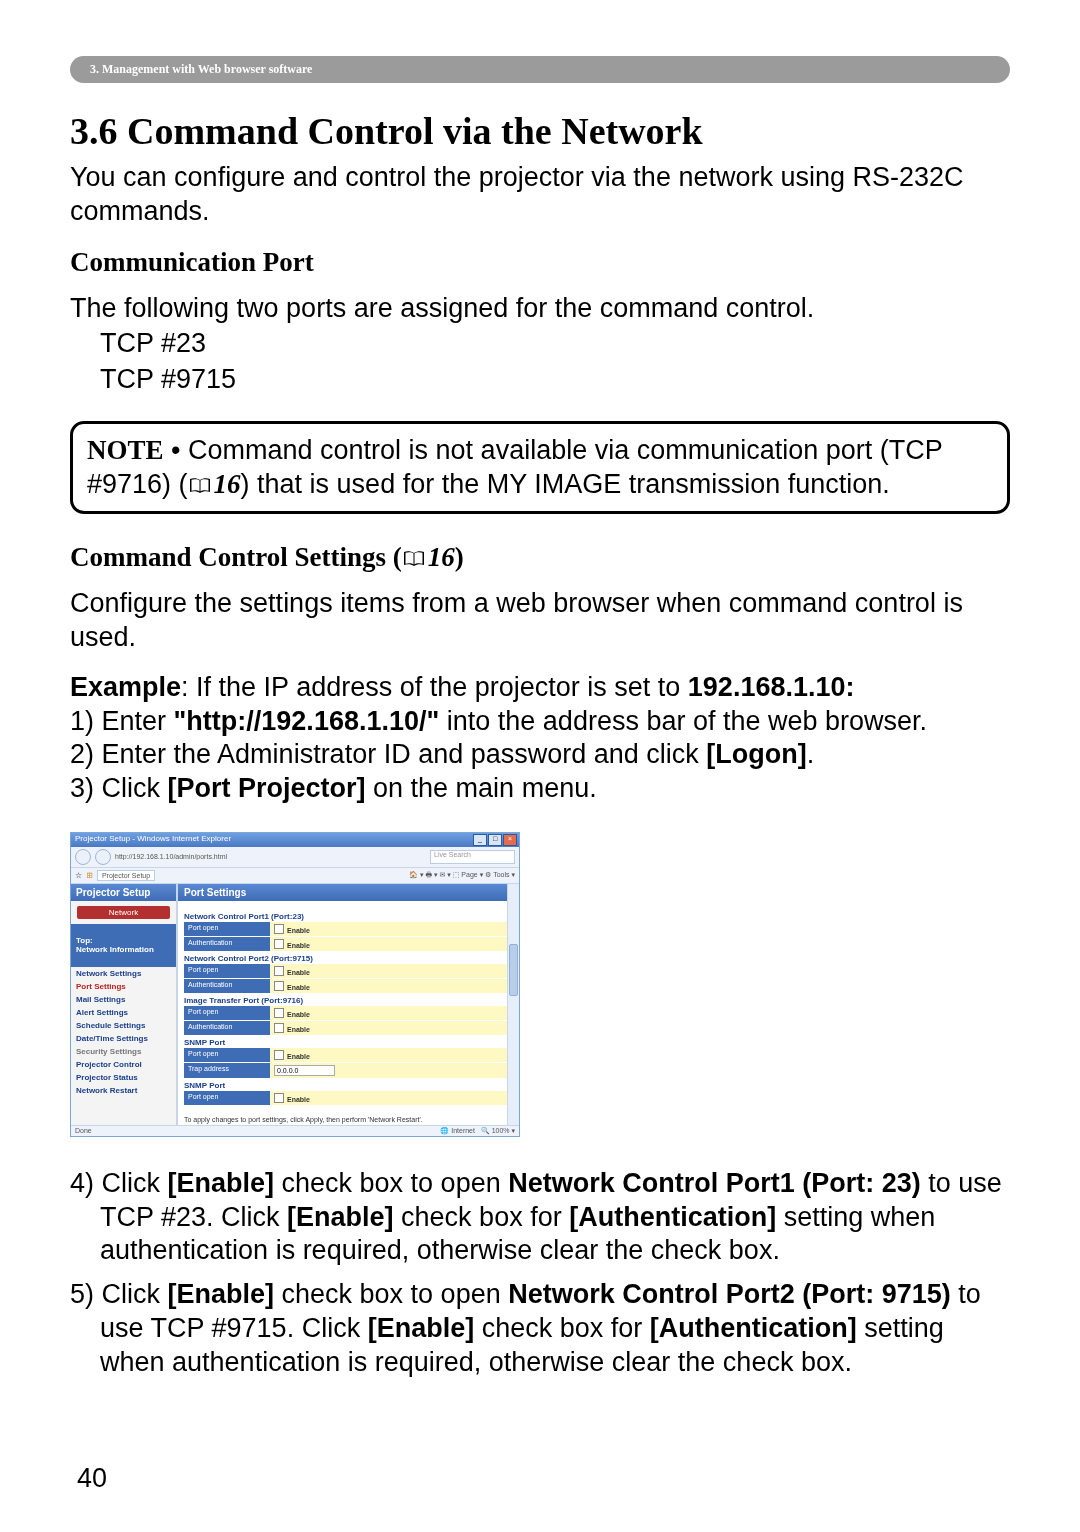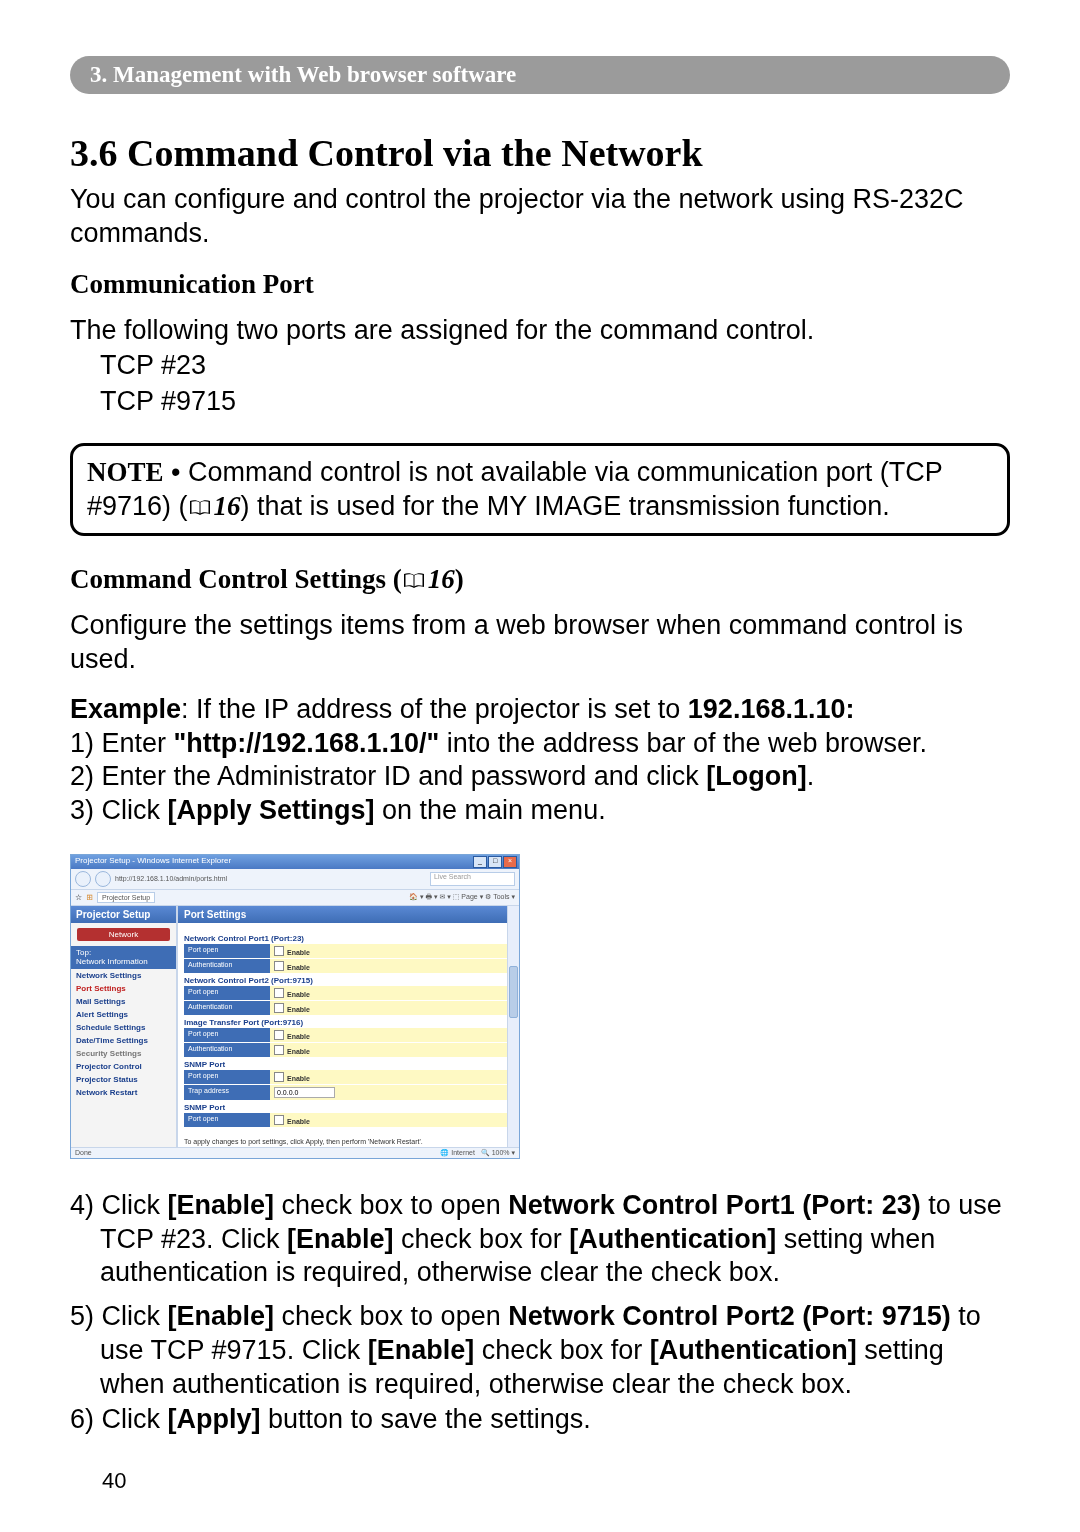--- a/index.html
+++ b/index.html
@@ -1,49 +1,49 @@
 <!DOCTYPE html>
 <html><head>
 <meta charset="utf-8">
 <style>
 html,body{margin:0;padding:0;font-family:Arial,Helvetica,sans-serif;color:#000;background:#fff}
 .page{width:1080px;height:1532px;position:relative;box-sizing:border-box;padding:56px 70px 0 70px}
-.chapter-bar{background:#9b9b9b;color:#fff;border-radius:20px;padding:6px 20px;font-family:Georgia,serif;font-weight:bold;font-size:23px;margin-bottom:37px}
+.chapter-bar{background:#9b9b9b;color:#fff;border-radius:20px;padding:6px 20px;font-family:Georgia,serif;font-weight:bold;font-size:12px;margin-bottom:26px}
 .section-title{font-family:Georgia,serif;font-weight:bold;font-size:38px;margin:0 0 8px 0}
 .body-text{font-size:27px;line-height:1.25;margin:0 0 16px 0}
 .indent{padding-left:30px}
 .sub-heading{font-family:Georgia,serif;font-weight:bold;font-size:27px;margin:18px 0 14px 0}
 .note-box{border:3px solid #000;border-radius:14px;padding:10px 14px;margin:24px 0 28px 0;font-size:27px;line-height:1.25}
 .note-box .note-label{font-family:Georgia,serif;font-weight:bold}
 .book-icon{display:inline-block;width:24px;height:18px;vertical-align:-2px;margin-right:2px}
 .book-icon svg{display:block}
 .ref{font-family:Georgia,serif;font-style:italic;font-weight:bold}
 .step{font-size:27px;line-height:1.25;margin:0}
 .step-indent{padding-left:30px;text-indent:-30px;margin-left:0}
 .screenshot{margin:26px 0 30px 0}
-.page-number{position:absolute;bottom:38px;left:102px;font-size:22px}
+.page-number{position:absolute;bottom:38px;left:77px;font-size:27px}
 
 .ie-window{width:448px;border:1px solid #7aa6d8;font-family:Tahoma,Arial,sans-serif}
 .ie-title{background:linear-gradient(#6fa0e0,#4a79c4);height:14px;position:relative}
 .ie-title .t-left{position:absolute;left:4px;top:1px;font-size:8px;color:#fff}
 .ie-title .t-btns{position:absolute;right:2px;top:1px;display:flex;gap:1px}
 .ie-title .t-btns span{width:12px;height:10px;background:#d9e6f7;border:1px solid #2a5aa0;font-size:7px;text-align:center;line-height:8px}
 .ie-title .t-btns .x{background:#e86a4a;color:#fff}
 .ie-addr{display:flex;align-items:center;gap:4px;background:#eef3fb;padding:2px 4px;border-bottom:1px solid #c8d6ea}
 .ie-addr .nav{width:14px;height:14px;border-radius:50%;background:#eaf1fb;border:1px solid #9bb8dd}
 .ie-addr .url{flex:1;font-size:7px;color:#555;white-space:nowrap;overflow:hidden}
 .ie-addr .srch{width:80px;height:12px;border:1px solid #b8cde8;background:#fff;font-size:7px;padding-left:3px;color:#999}
 .ie-toolbar{display:flex;align-items:center;background:#eef3fb;border-bottom:1px solid #c8d6ea;padding:2px 4px;gap:4px}
 .ie-toolbar .tab{font-size:7px;background:#fff;border:1px solid #b8cde8;padding:1px 4px;color:#555}
 .ie-toolbar .right{margin-left:auto;font-size:7px;color:#555}
 .ie-body{display:flex;background:#fff}
 .ie-side{width:105px;background:#f4f4f4}
 .ie-side .hd{background:linear-gradient(#5a89d4,#3e6db5);color:#fff;font-weight:bold;font-size:10px;padding:3px 5px}
 .ie-side .logoff{margin:5px 6px;background:#b43030;color:#fff;font-size:8px;text-align:center;padding:2px 0;border-radius:2px}
-.ie-side .blk{background:#3e6db5;color:#fff;font-size:8px;font-weight:normal;padding:2px 5px;line-height:1.2}
+.ie-side .blk{background:#3e6db5;color:#fff;font-size:8px;font-weight:bold;padding:12px 5px;line-height:1.2}
 .ie-side .lnk{color:#1a3f8c;font-size:8px;padding:2px 5px;font-weight:bold}
 .ie-side .lnk.gray{color:#777}
 .ie-main{flex:1;border-left:2px solid #c8d6ea;background:#fff;position:relative;min-height:240px}
 .ie-main .mhd{background:linear-gradient(#5a89d4,#3e6db5);color:#fff;font-weight:bold;font-size:10px;padding:3px 6px}
 .sec{padding:8px 6px}
 .sec .sh{color:#1a3f8c;font-weight:bold;font-size:8px;margin:3px 0 1px}
 .row{display:flex;margin-bottom:1px}
 .row .c1{width:78px;background:#3e6db5;color:#fff;font-size:7px;padding:2px 4px}
 .row .c2{flex:1;background:#fef9c3;font-size:7px;padding:2px 4px;color:#333}
 .row .c2 .cb{display:inline-block;width:8px;height:8px;background:#fff;border:1px solid #888;margin-right:3px;vertical-align:-1px}
@@ -87,21 +87,21 @@
   </div>
 
   <p class="body-text">Configure the settings items from a web browser when command control is used.</p>
 
   <p class="body-text" style="margin-bottom:0">
     <b>Example</b><span>: If the IP address of the projector is set to </span><b>192.168.1.10:</b>
   </p>
   <div id="steps123">
       <p class="step" style="margin: 0px;"><span>1) </span><span>Enter </span><b>"http://192.168.1.10/"</b><span> into the address bar of the web browser.</span></p>
       <p class="step" style="margin: 0px;"><span>2) </span><span>Enter the Administrator ID and password and click </span><b>[Logon]</b><span>.</span></p>
-      <p class="step" style="margin: 0px;"><span>3) </span><span>Click </span><b>[Apply Settings]</b><span> on the main menu.</span></p>
+      <p class="step" style="margin: 0px;"><span>3) </span><span>Click </span><b>[Port Projector]</b><span> on the main menu.</span></p>
     </div>
 
   <div class="screenshot">
     <div class="ie-window">
       <div class="ie-title">
         <span class="t-left">Projector Setup - Windows Internet Explorer</span>
         <span class="t-btns">
           <span>_</span>
           <span>□</span>
           <span class="x">×</span>
@@ -197,17 +197,16 @@
           <span>🌐 <span>Internet</span></span>
           <span>🔍 <span>100%  ▾</span></span>
         </span>
       </div>
     </div>
   </div>
 
   <div id="steps456">
       <p class="step step-indent" style="margin: 0px 0px 10px;"><span>4) </span><span>Click </span><b>[Enable]</b><span> check box to open </span><b>Network Control Port1 (Port: 23)</b><span> to use TCP #23. Click </span><b>[Enable]</b><span> check box for </span><b>[Authentication]</b><span> setting when authentication is required, otherwise clear the check box.</span></p>
       <p class="step step-indent" style="margin: 0px 0px 2px;"><span>5) </span><span>Click </span><b>[Enable]</b><span> check box to open </span><b>Network Control Port2 (Port: 9715)</b><span> to use TCP #9715. Click </span><b>[Enable]</b><span> check box for </span><b>[Authentication]</b><span> setting when authentication is required, otherwise clear the check box.</span></p>
-      <p class="step step-indent" style="margin: 0px 0px 2px;"><span>6) </span><span>Click </span><b>[Apply]</b><span> button to save the settings.</span><b></b><span></span><b></b><span></span><b></b><span></span></p>
     </div>
 
   <div class="page-number">40</div>
 </div>
 
 </body></html>

